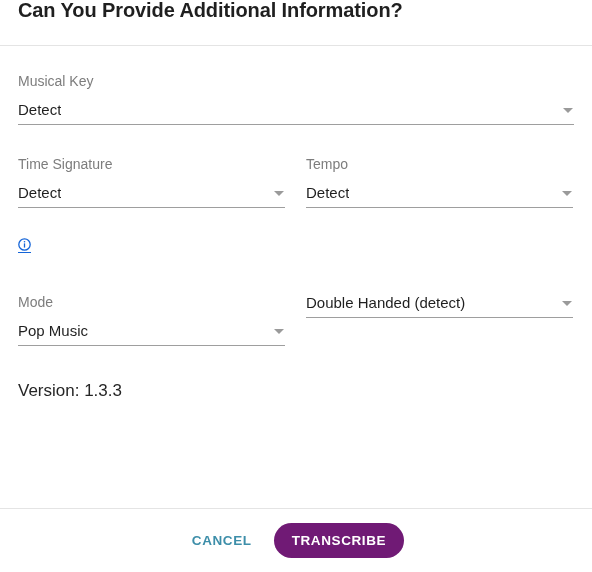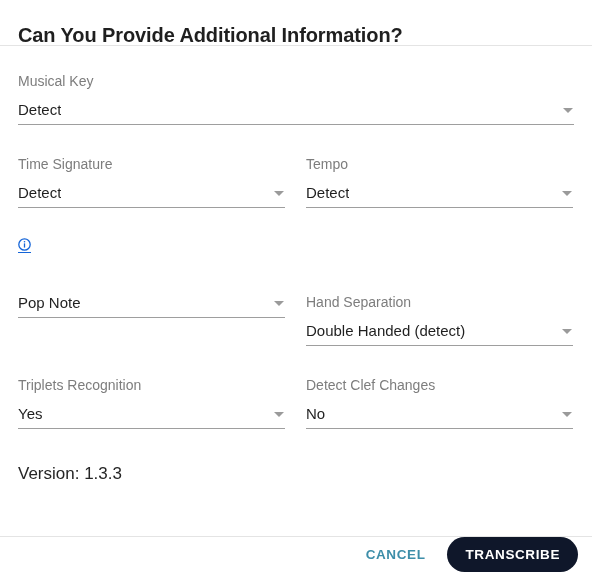--- a/index.html
+++ b/index.html
@@ -14,21 +14,21 @@
     font-family: "Liberation Sans", sans-serif;
     color: #202124;
     overflow: hidden;
     position: relative;
   }
 
   
   .dialog-header {
     height: 46px;
     display: flex;
-    align-items: flex-end;
+    align-items: flex-start;
     padding: 0 18px;
     border-bottom: 1px solid #e4e4e4;
   }
   .dialog-title {
     font-size: 20px;
     font-weight: bold;
     color: #1f1f1f;
     letter-spacing: -0.1px;
     line-height: 1;
   }
@@ -117,41 +117,41 @@
     text-decoration: underline;
     cursor: pointer;
   }
 
   
   .dialog-footer {
     position: absolute;
     left: 0;
     right: 0;
     bottom: 0;
-    height: 36px;
+    height: 64px;
     border-top: 1px solid #e4e4e4;
     display: flex;
     align-items: center;
-    justify-content: flex-end;
+    justify-content: center;
     gap: 12px;
     padding: 0 14px 0 8px;
   }
   .btn-cancel {
     background: none;
     border: none;
     color: #3d8ea9;
     font-family: "Liberation Sans", sans-serif;
     font-size: 13.5px;
     font-weight: bold;
     letter-spacing: 0.6px;
     padding: 8px 10px;
     cursor: pointer;
   }
   .btn-transcribe {
-    background: #0f172a;
+    background: #701a75;
     border: none;
     border-radius: 20px;
     color: #ffffff;
     font-family: "Liberation Sans", sans-serif;
     font-size: 13.5px;
     font-weight: bold;
     letter-spacing: 0.6px;
     padding: 10px 18px;
     cursor: pointer;
   }
@@ -207,56 +207,36 @@
             <circle cx="8" cy="4.6" r="1" fill="#1565d8"></circle>
             <rect x="7.2" y="6.6" width="1.6" height="5.2" fill="#1565d8"></rect>
           </svg>
         </span>
       </div>
     </div>
   </div>
 
   <div class="field-row">
     <div class="field half">
-      <div class="field-control">
-        <span class="field-value">Pop Note</span>
-        <span class="caret"></span>
-      </div>
-    </div>
-    <div class="field half">
-      <div class="field-label">
-        <span>Hand Separation</span>
-      </div>
+      <div class="field-label">
+        <span>Mode</span>
+      </div>
+      <div class="field-control">
+        <span class="field-value">Pop Music</span>
+        <span class="caret"></span>
+      </div>
+    </div>
+    <div class="field half">
       <div class="field-control">
         <span class="field-value">Double Handed (detect)</span>
         <span class="caret"></span>
       </div>
     </div>
   </div>
 
-  <div class="field-row">
-    <div class="field half">
-      <div class="field-label">
-        <span>Triplets Recognition</span>
-      </div>
-      <div class="field-control">
-        <span class="field-value">Yes</span>
-        <span class="caret"></span>
-      </div>
-    </div>
-    <div class="field half">
-      <div class="field-label">
-        <span>Detect Clef Changes</span>
-      </div>
-      <div class="field-control">
-        <span class="field-value">No</span>
-        <span class="caret"></span>
-      </div>
-    </div>
-  </div>
 
   <div class="version-block">
     <div class="version-line">Version: 1.3.3</div>
   </div>
 
 </div>
 
 <div class="dialog-footer">
   <button class="btn-cancel">CANCEL</button>
   <button class="btn-transcribe">TRANSCRIBE</button>

